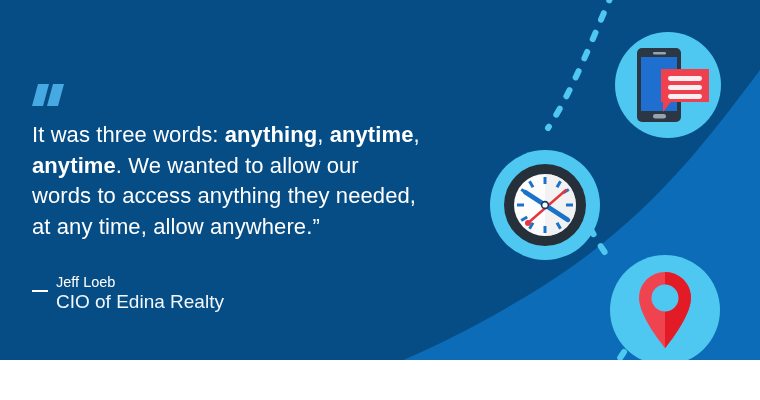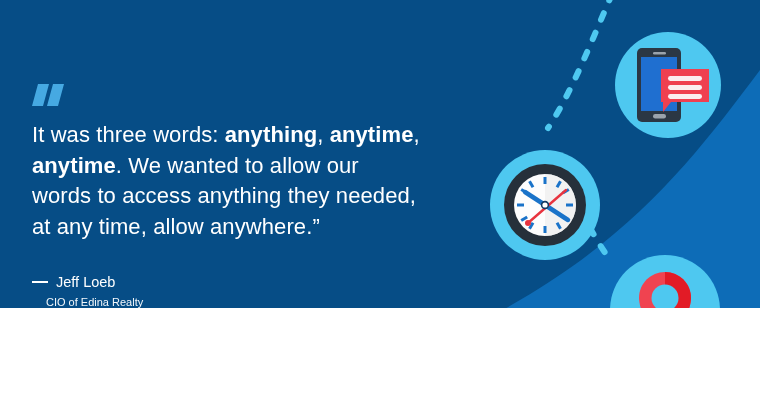--- a/index.html
+++ b/index.html
@@ -3,21 +3,21 @@
 <meta charset="utf-8">
 <style>
   html, body {
     margin: 0;
     padding: 0;
     background: #ffffff;
   }
   #stage {
     position: relative;
     width: 760px;
-    height: 308px;
+    height: 360px;
     overflow: hidden;
     font-family: "Liberation Sans", sans-serif;
     background: #ef4444;
     text-decoration: underline;
   }
   .bg-svg {
     position: absolute;
     left: 0; top: 0;
     width: 760px;
     height: 400px;
@@ -50,38 +50,38 @@
   }
   .attribution {
     position: absolute;
     left: 32px;
     top: 272px;
     z-index: 5;
     color: #ffffff;
   }
   .attr-name-row {
     display: flex;
-    align-items: center;
+    align-items: flex-end;
     font-size: 14.5px;
     line-height: 20px;
     font-weight: 400;
   }
   .attr-dash {
     display: inline-block;
     width: 16px;
     height: 2px;
     background: #ffffff;
     margin-right: 8px;
     flex: none;
   }
   .attr-role {
-    font-size: 11px;
+    font-size: 19px;
     line-height: 20px;
     font-weight: 400;
-    margin-left: 14px;
+    margin-left: 24px;
     color: #f2f7fb;
   }
   .icon-node {
     position: absolute;
     border-radius: 50%;
     z-index: 4;
   }
   #phone-node {
     left: 615px;
     top: 32px;

